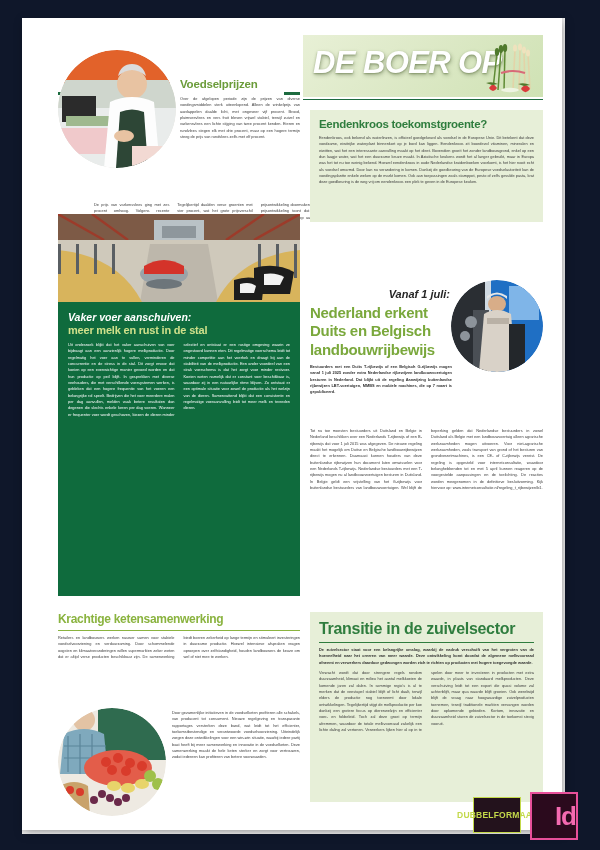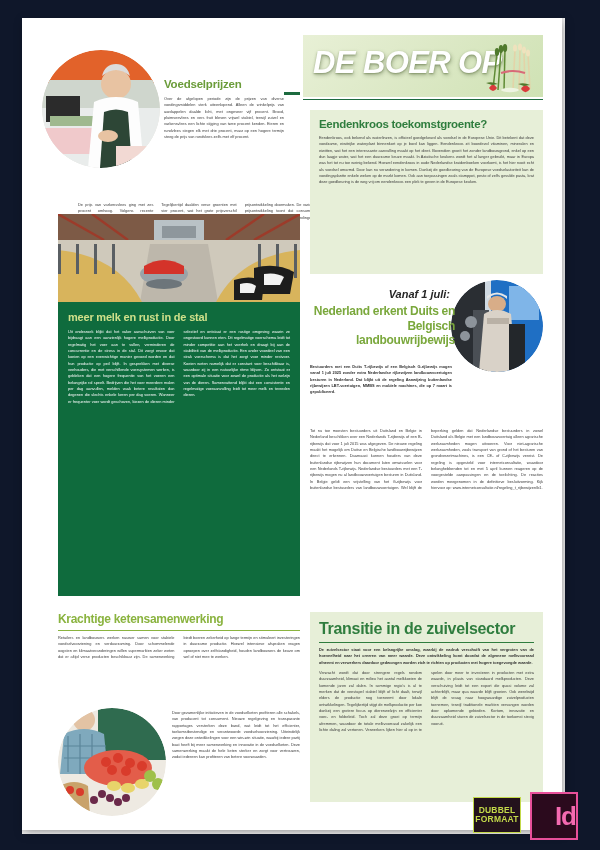--- a/index.html
+++ b/index.html
@@ -58,48 +58,48 @@
   .body-txt{
     font-size:3.9px;line-height:1.62;color:#3b3b3b;text-align:justify;
   }
   .body-txt.white{color:#ffffff;}
   .body-txt.bold{font-weight:bold;color:#2f2f2f;}
   .col2{column-count:2;column-gap:9px;}
   .col3{column-count:3;column-gap:8px;}
 
   
   .photo-circle{border-radius:50%;overflow:hidden;position:absolute;}
-  .art-food{position:absolute;left:20px;top:32px;width:242px;height:128px;}
+  .art-food{position:absolute;left:36px;top:32px;width:242px;height:128px;}
   .art-food .photo{left:0;top:0;width:118px;height:118px;}
   .art-food h2{
     position:absolute;left:122px;top:28px;margin:0;width:118px;
     font-size:11.5px;font-weight:bold;color:#6b9c3a;letter-spacing:-.2px;
   }
   .art-food .txt{position:absolute;left:122px;top:46px;width:120px;}
   .art-food .txt2{position:absolute;left:36px;top:152px;width:242px;}
 
   
   .art-duck{
-    position:absolute;left:288px;top:92px;width:233px;height:164px;
+    position:absolute;left:288px;top:92px;width:233px;height:112px;
     background:#e7efd8;padding:8px 9px 9px 9px;box-sizing:border-box;
   }
   .art-duck h2{
     margin:0 0 5px 0;font-size:11.5px;font-weight:bold;color:#2f7d3e;letter-spacing:-.3px;
   }
 
   
   .art-lic{position:absolute;left:288px;top:262px;width:233px;height:330px;}
   .art-lic .photo{right:0;top:0;width:92px;height:92px;}
   .art-lic .kicker{
     position:absolute;left:0;top:8px;width:140px;
     font-size:11px;font-style:italic;font-weight:bold;color:#262626;text-align:right;
   }
   .art-lic h2{
     position:absolute;left:0;top:24px;margin:0;width:145px;
-    font-size:12px;font-weight:bold;color:#7aa83c;line-height:1.22;letter-spacing:-.3px;text-align:right;
+    font-size:15px;font-weight:bold;color:#7aa83c;line-height:1.22;letter-spacing:-.3px;
   }
   .art-lic .lead{position:absolute;left:0;top:84px;width:142px;}
   .art-lic .rest{position:absolute;left:0;top:148px;width:233px;}
 
   
   .art-stal{position:absolute;left:36px;top:196px;width:242px;height:382px;}
   .art-stal .photo-rect{
     position:absolute;left:0;top:0;width:242px;height:88px;overflow:hidden;
   }
   .art-stal .band{
@@ -129,21 +129,21 @@
   }
   .art-dairy h2{
     margin:0 0 4px 0;font-size:16px;font-weight:bold;color:#2f7d3e;letter-spacing:-.3px;
   }
   .art-dairy .hr{border-top:1.1px solid #2f7d3e;margin:0 0 4px 0;}
 
   
   .logo-dubbel{
     position:absolute;left:473px;top:797px;width:48px;height:36px;
     background:#23121c;border:1.5px solid #c3d94a;box-sizing:border-box;
-    display:flex;flex-direction:column;align-items:center;justify-content:center;
+    display:flex;flex-direction:row;align-items:center;justify-content:center;
   }
   .logo-dubbel span{
     font-size:8.5px;font-weight:bold;color:#c3d94a;line-height:1.05;letter-spacing:.2px;
   }
   .logo-id{
     position:absolute;left:530px;top:792px;width:48px;height:48px;
     background:#2b0a1d;border:2px solid #e8509a;box-sizing:border-box;
     display:flex;align-items:center;justify-content:flex-end;
   }
   .logo-id span{
@@ -291,20 +291,21 @@
             <path d="M196 54 q22 -6 40 4 l-4 22 l-36 0z"></path>
             <path d="M176 66 q18 -6 30 2 l-2 18 l-28 0z"></path>
           </g>
           <g fill="#f2f2f2">
             <path d="M206 60 q12 -2 20 3 l-4 8 l-16 0z"></path>
             <path d="M182 70 q10 -3 16 2 l-2 7 l-14 0z"></path>
           </g>
         </svg>
       </div>
       <div class="band">
+        <div class="kicker">Vaker voer aanschuiven:</div>
         <h2>meer melk en rust in de stal</h2>
         <div class="body-txt white col2">Uit onderzoek blijkt dat het vaker aanschuiven van voer bijdraagt aan een aanzienlijk hogere melkproductie. Door regelmatig het voer aan te vullen, verminderen de concurrentie en de stress in de stal. Dit zorgt ervoor dat koeien op een evenwichtige manier gevoed worden en dat hun productie op peil blijft. In gesprekken met diverse veehouders, die met verschillende voersystemen werken, is gebleken dat een hogere frequentie van het voeren een belangrijke rol speelt. Bedrijven die het voer meerdere malen per dag aanvullen, melden vaak betere resultaten dan degenen die slechts enkele keren per dag voeren. Wanneer er frequenter voer wordt geschoven, kiezen de dieren minder selectief en ontstaat er een rustige omgeving waarin ze ongestoord kunnen eten. Dit regelmatige voerschema leidt tot minder competitie aan het voerhek en draagt bij aan de stabiliteit van de melkproductie. Een ander voordeel van een strak voerschema is dat het zorgt voor minder restvoer. Koeien weten namelijk dat er constant voer beschikbaar is, waardoor zij in een natuurlijke ritme blijven. Zo ontstaat er een optimale situatie voor zowel de productie als het welzijn van de dieren. Samenvattend blijkt dat een consistente en regelmatige voeraanvulling leidt tot meer melk en tevreden dieren.</div>
       </div>
     </div>
 
     <div class="art-chain">
       <h2>Krachtige ketensamenwerking</h2>
       <div class="hr"></div>
       <div class="body-txt col2">Retailers en landbouwers werken nauwer samen voor stabiele voedselvoorziening en verduurzaming. Door schommelende oogsten en klimaatveranderingen willen supermarkten zeker weten dat er altijd verse producten beschikbaar zijn. De samenwerking biedt boeren zekerheid op lange termijn en stimuleert investeringen in duurzame productie. Hoewel intensieve afspraken vragen oproepen over zelfstandigheid, houden landbouwers de keuze om wel of niet mee te werken.</div>
       <div class="photo-circle photo">

